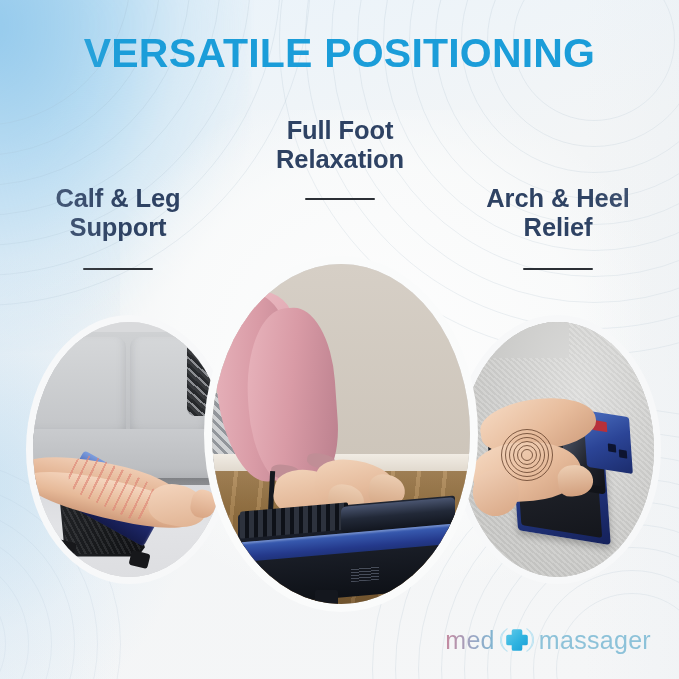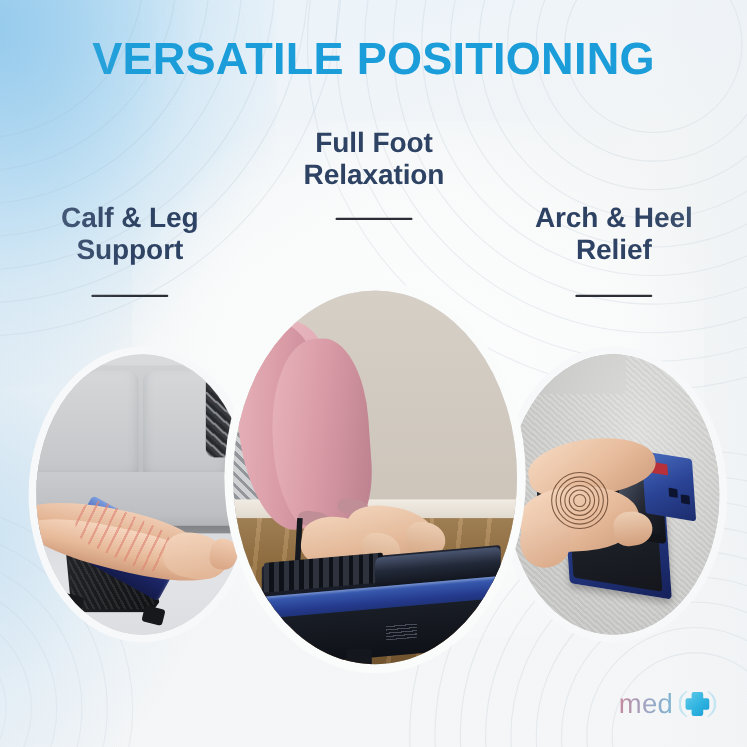--- a/index.html
+++ b/index.html
@@ -410,16 +410,17 @@
         <defs>
           <linearGradient id="crossg" x1="0" y1="0" x2="1" y2="1">
             <stop offset="0" stop-color="#63cbea"></stop>
             <stop offset="0.55" stop-color="#2fb3e0"></stop>
             <stop offset="1" stop-color="#1a9ed6"></stop>
           </linearGradient>
         </defs>
         <path fill="url(#crossg)" d="M13.6 6.2 h6.8 a1.9 1.9 0 0 1 1.9 1.9 v3.6 h3.6 a1.9 1.9 0 0 1 1.9 1.9 v6.8 a1.9 1.9 0 0 1 -1.9 1.9 h-3.6 v3.6 a1.9 1.9 0 0 1 -1.9 1.9 h-6.8 a1.9 1.9 0 0 1 -1.9 -1.9 v-3.6 h-3.6 a1.9 1.9 0 0 1 -1.9 -1.9 v-6.8 a1.9 1.9 0 0 1 1.9 -1.9 h3.6 v-3.6 a1.9 1.9 0 0 1 1.9 -1.9 z"></path>
       </svg>
     </span>
+    <span class="word w-massager">massager</span>
   </div>
 
   <div class="vignette"></div>
 </div>
 
 </body></html>

